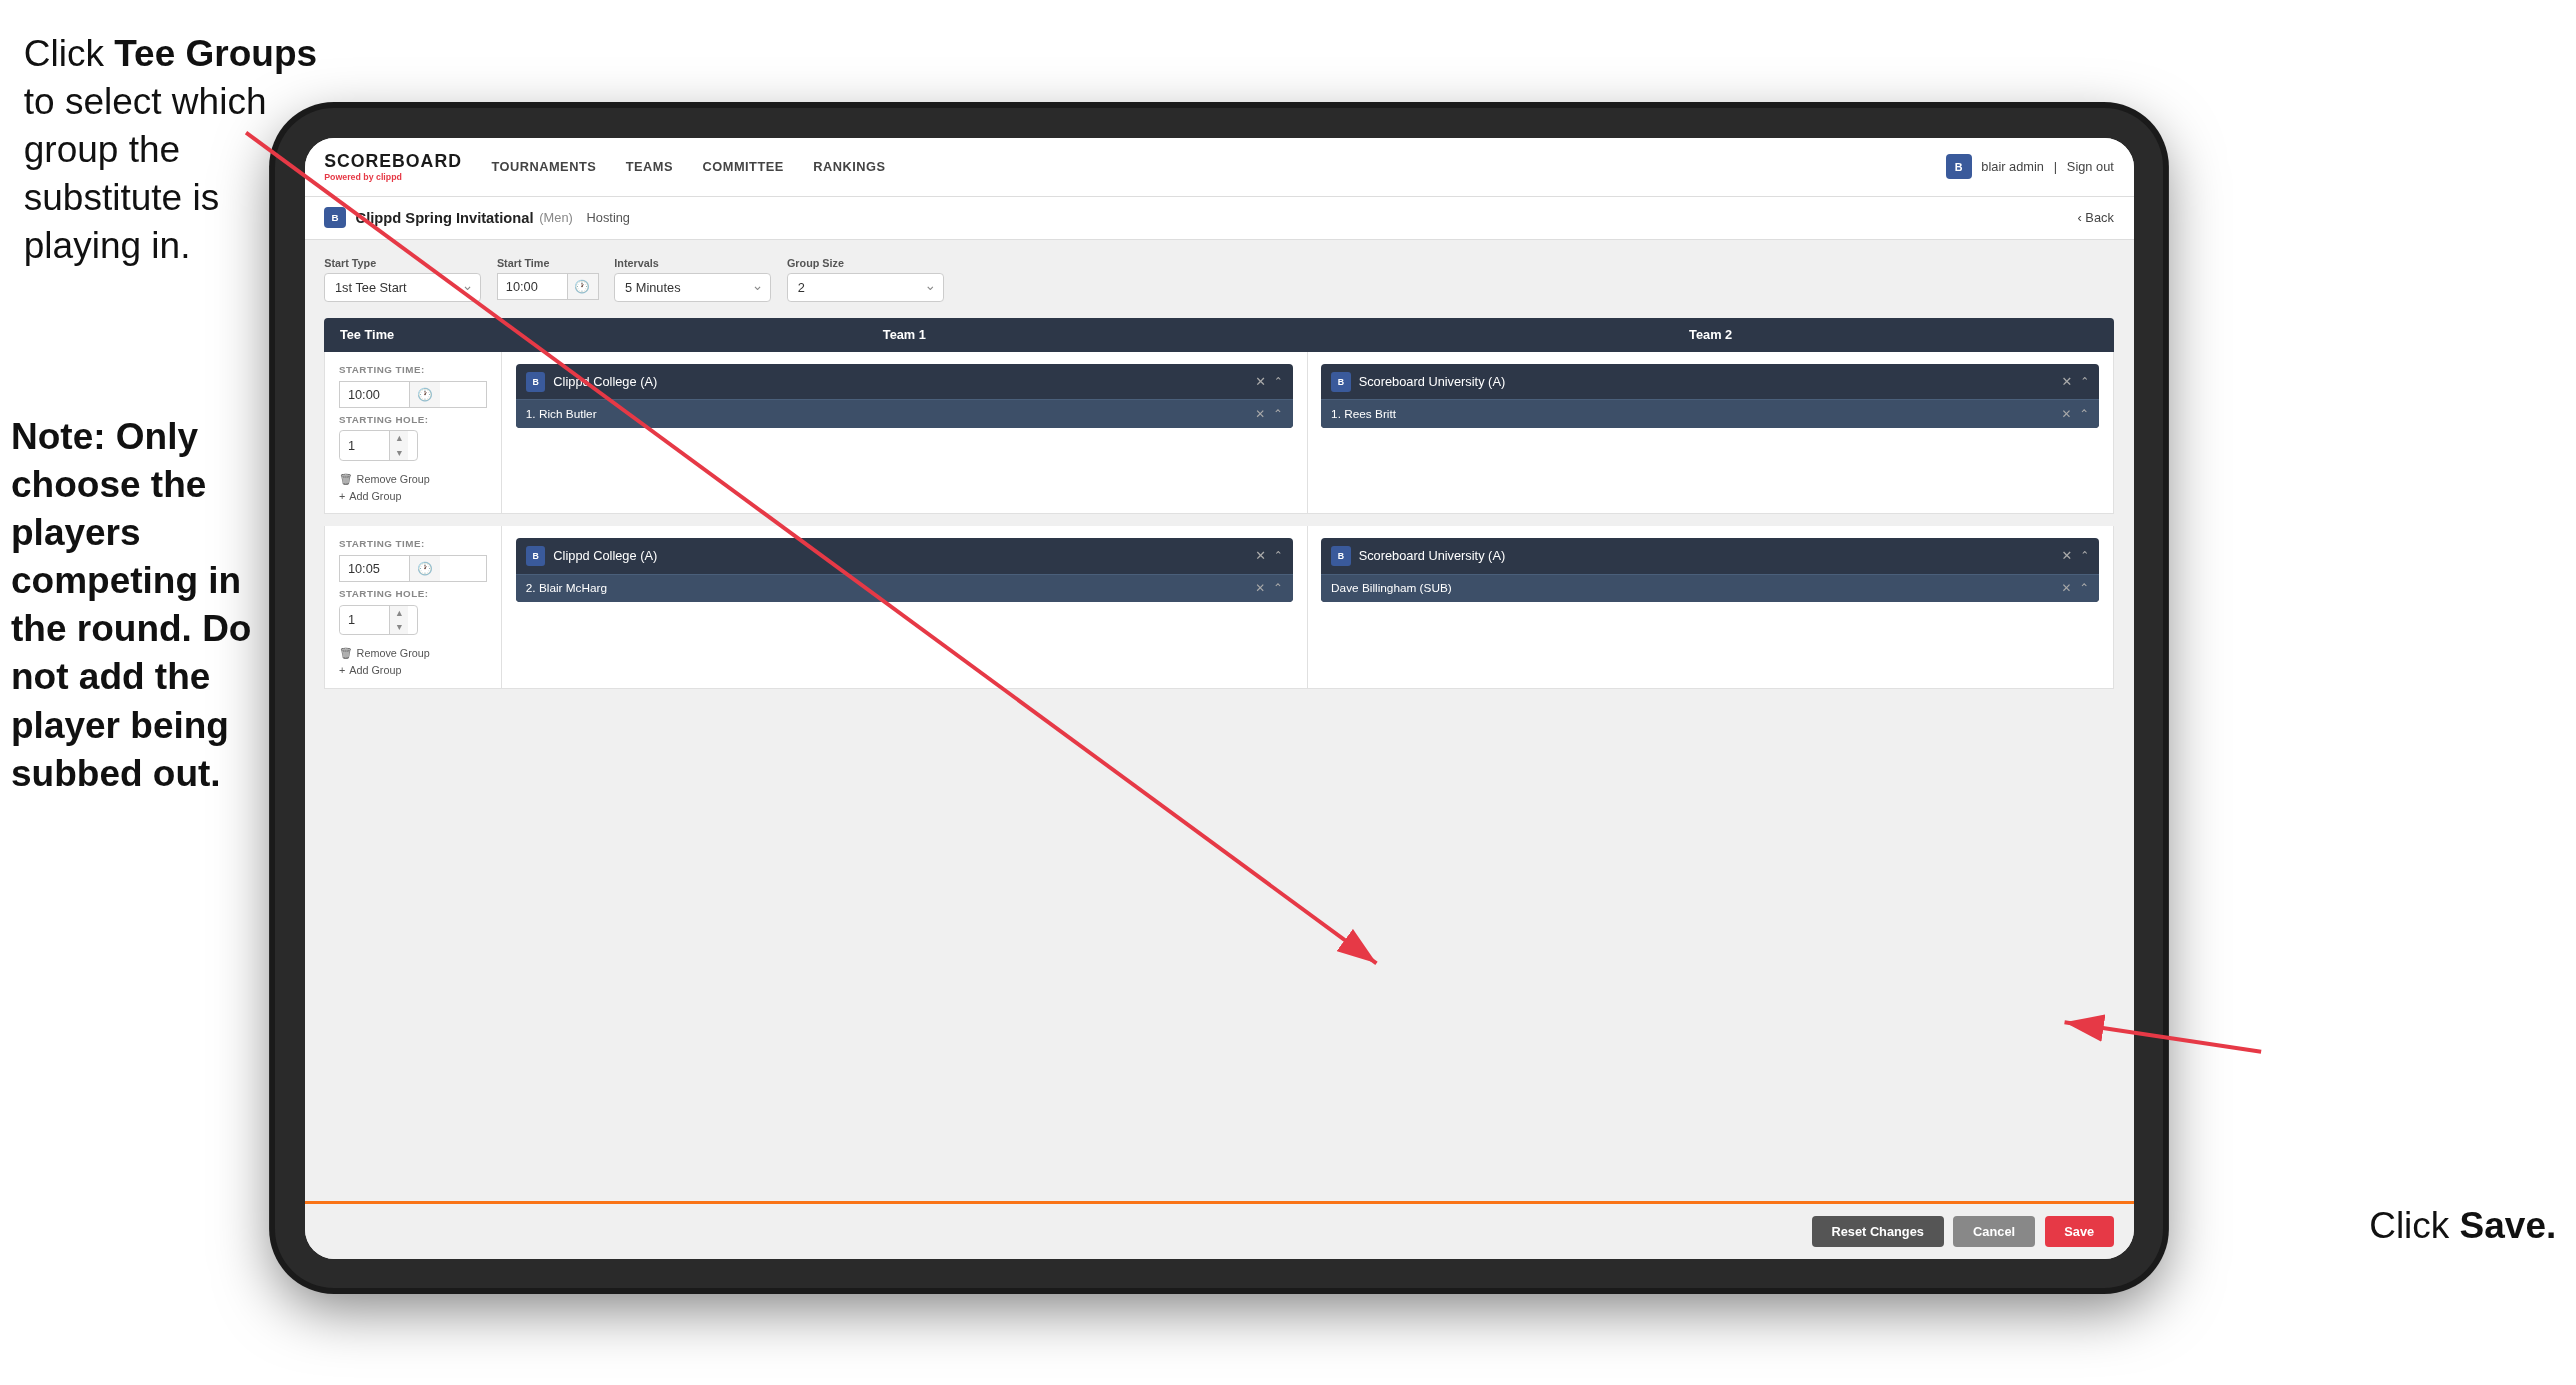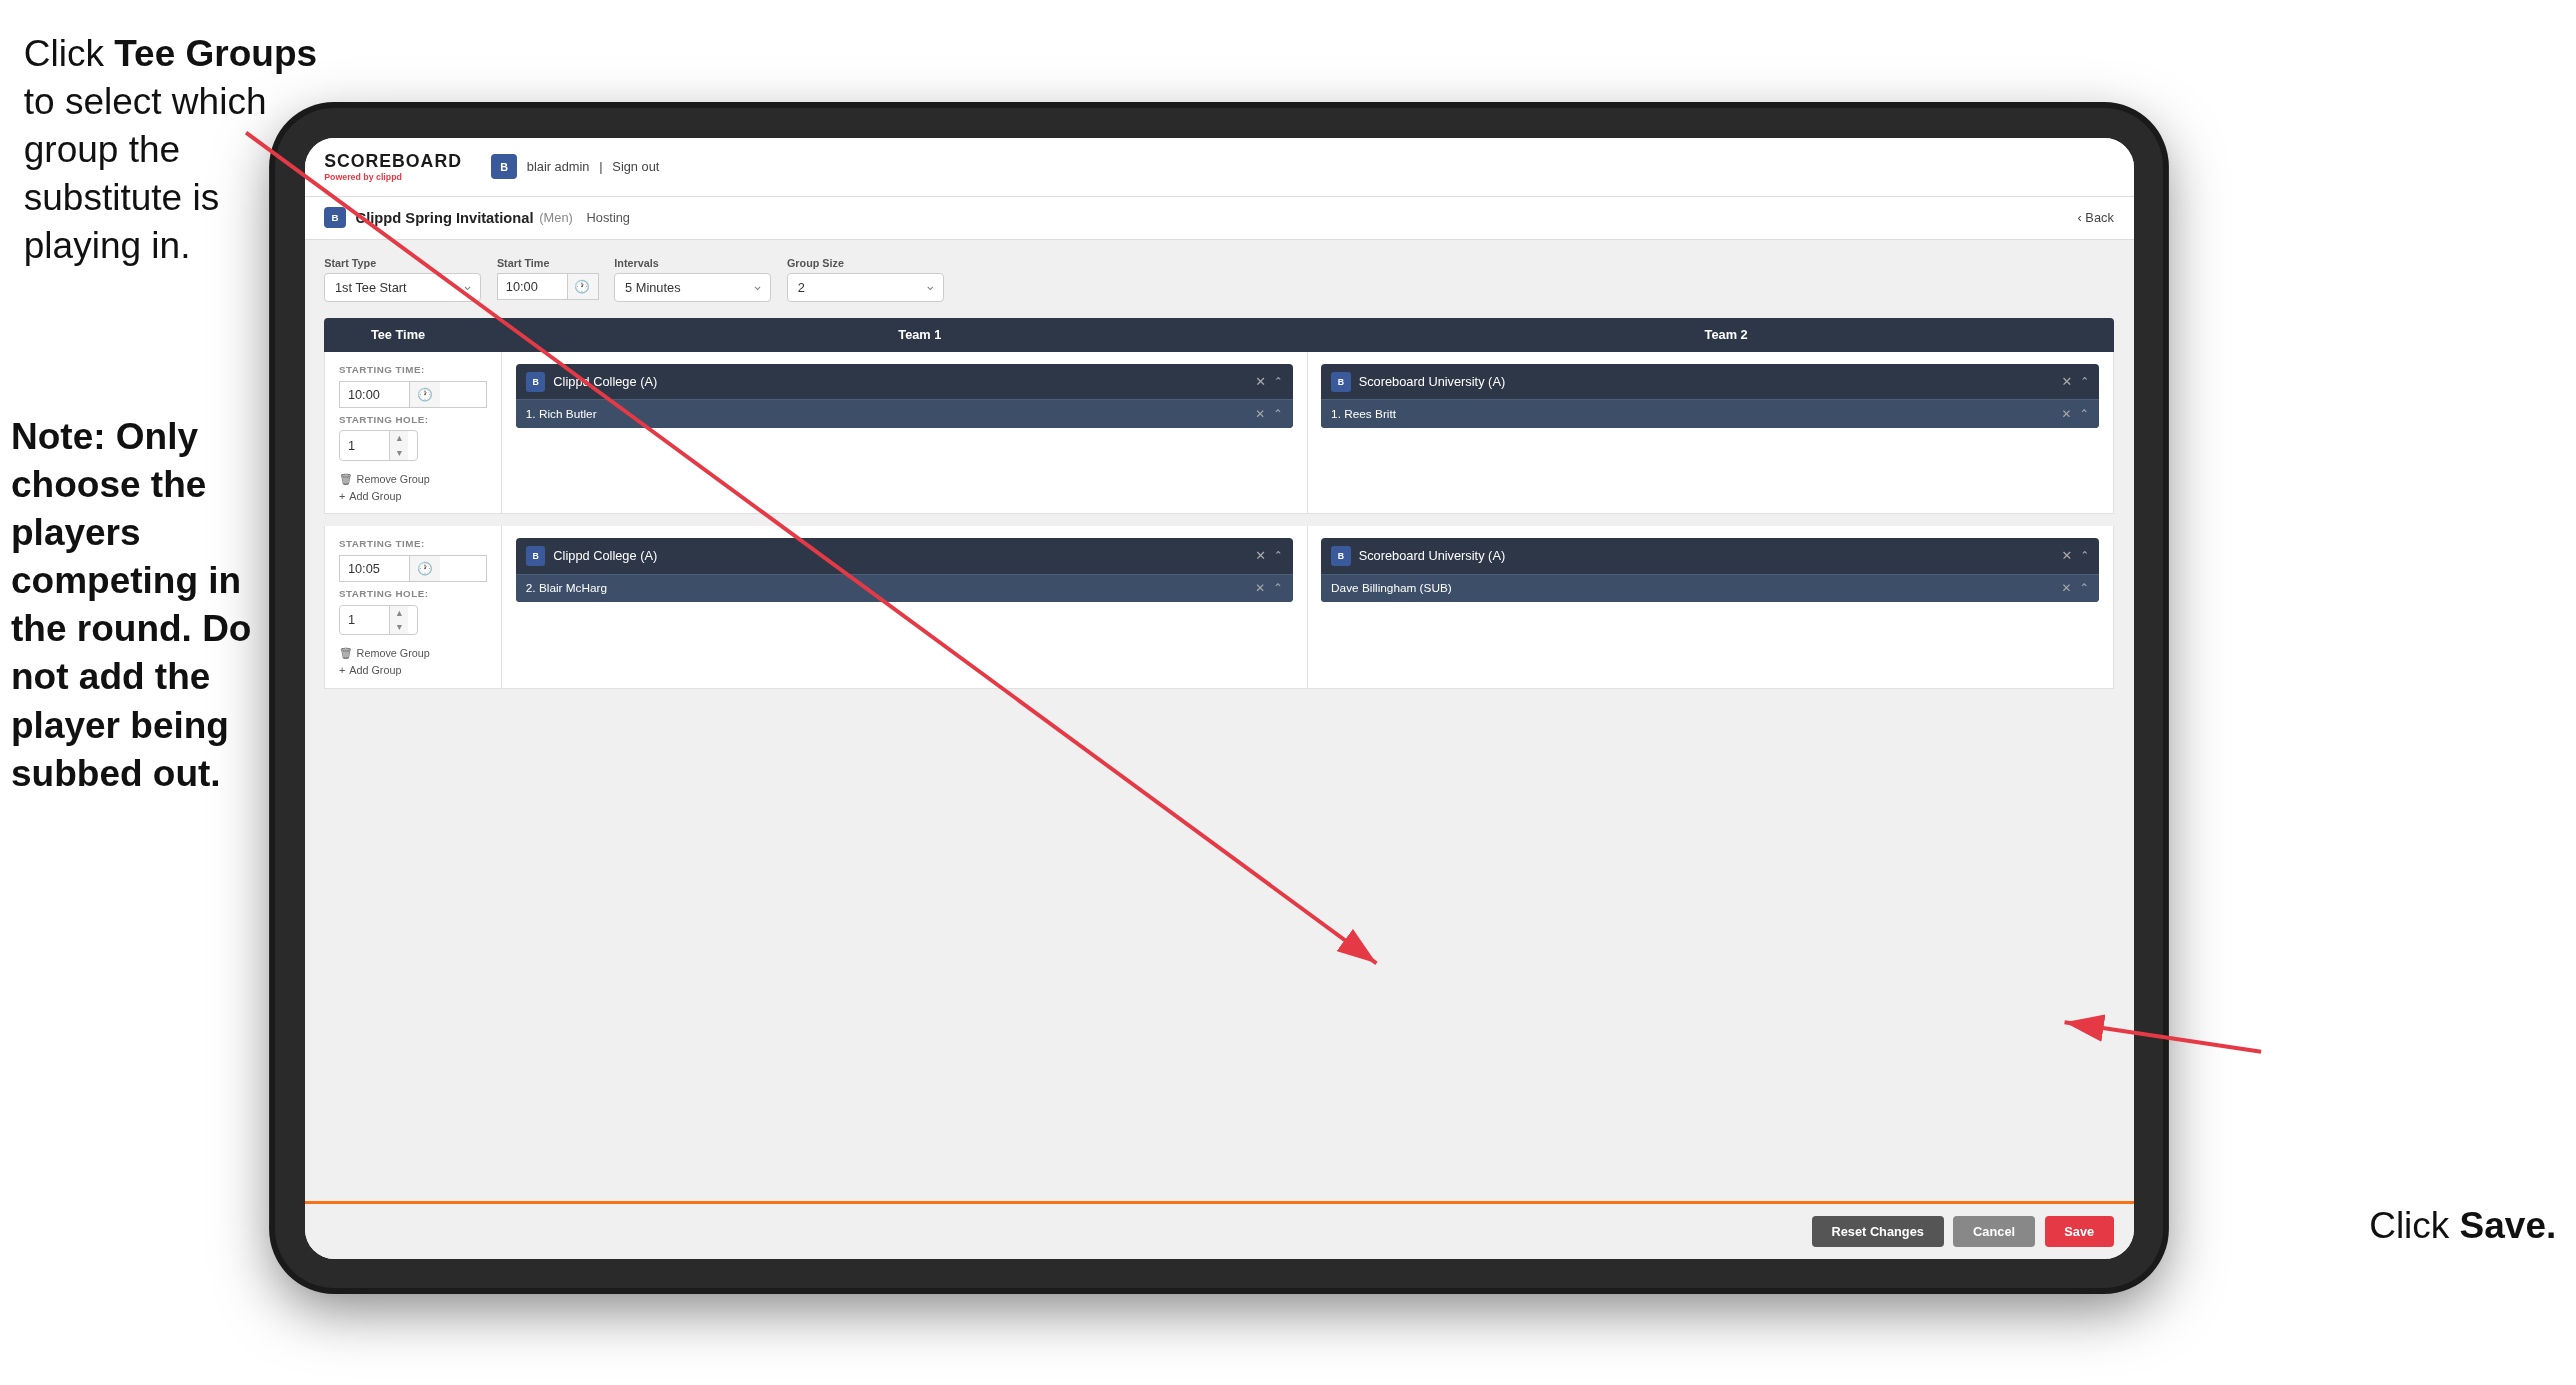--- a/index.html
+++ b/index.html
@@ -228,21 +228,20 @@
       grid-template-columns: 177px 1fr 1fr;
       background: #2d3748;
       border-radius: 3.9px 3.9px 0 0;
     }
     .table-header-cell {
       padding: 9.8px 15.7px;
       color: #fff;
       font-size: 12.8px;
       font-weight: 600;
       text-align: center;
-      margin-left: 31px;
     }
     .table-header-cell:first-child {
       text-align: left;
     }
 
     
     .tee-group-row {
       display: grid;
       grid-template-columns: 177px 1fr 1fr;
       background: #fff;
@@ -482,20 +481,26 @@
 <div class="tablet-shell">
   <div class="tablet-screen">
     <div class="app">
 
       <div class="topnav">
         <div class="logo-area">
           <div class="logo-scoreboard">SCOREBOARD</div>
           <div class="logo-powered">
             <span>Powered by</span> <span>clippd</span>
           </div>
+        </div>
+        <div class="nav-links">
+          <a class="nav-link">TOURNAMENTS</a>
+          <a class="nav-link">TEAMS</a>
+          <a class="nav-link">COMMITTEE</a>
+          <a class="nav-link">RANKINGS</a>
         </div>
         <div class="nav-right">
           <div class="nav-avatar">B</div>
           <span>blair admin</span>
           <span> | </span>
           <a style="cursor:pointer; color:#444; text-decoration:none; font-size:12.8px;">Sign out</a>
         </div>
       </div>
 
       <div class="subheader">

